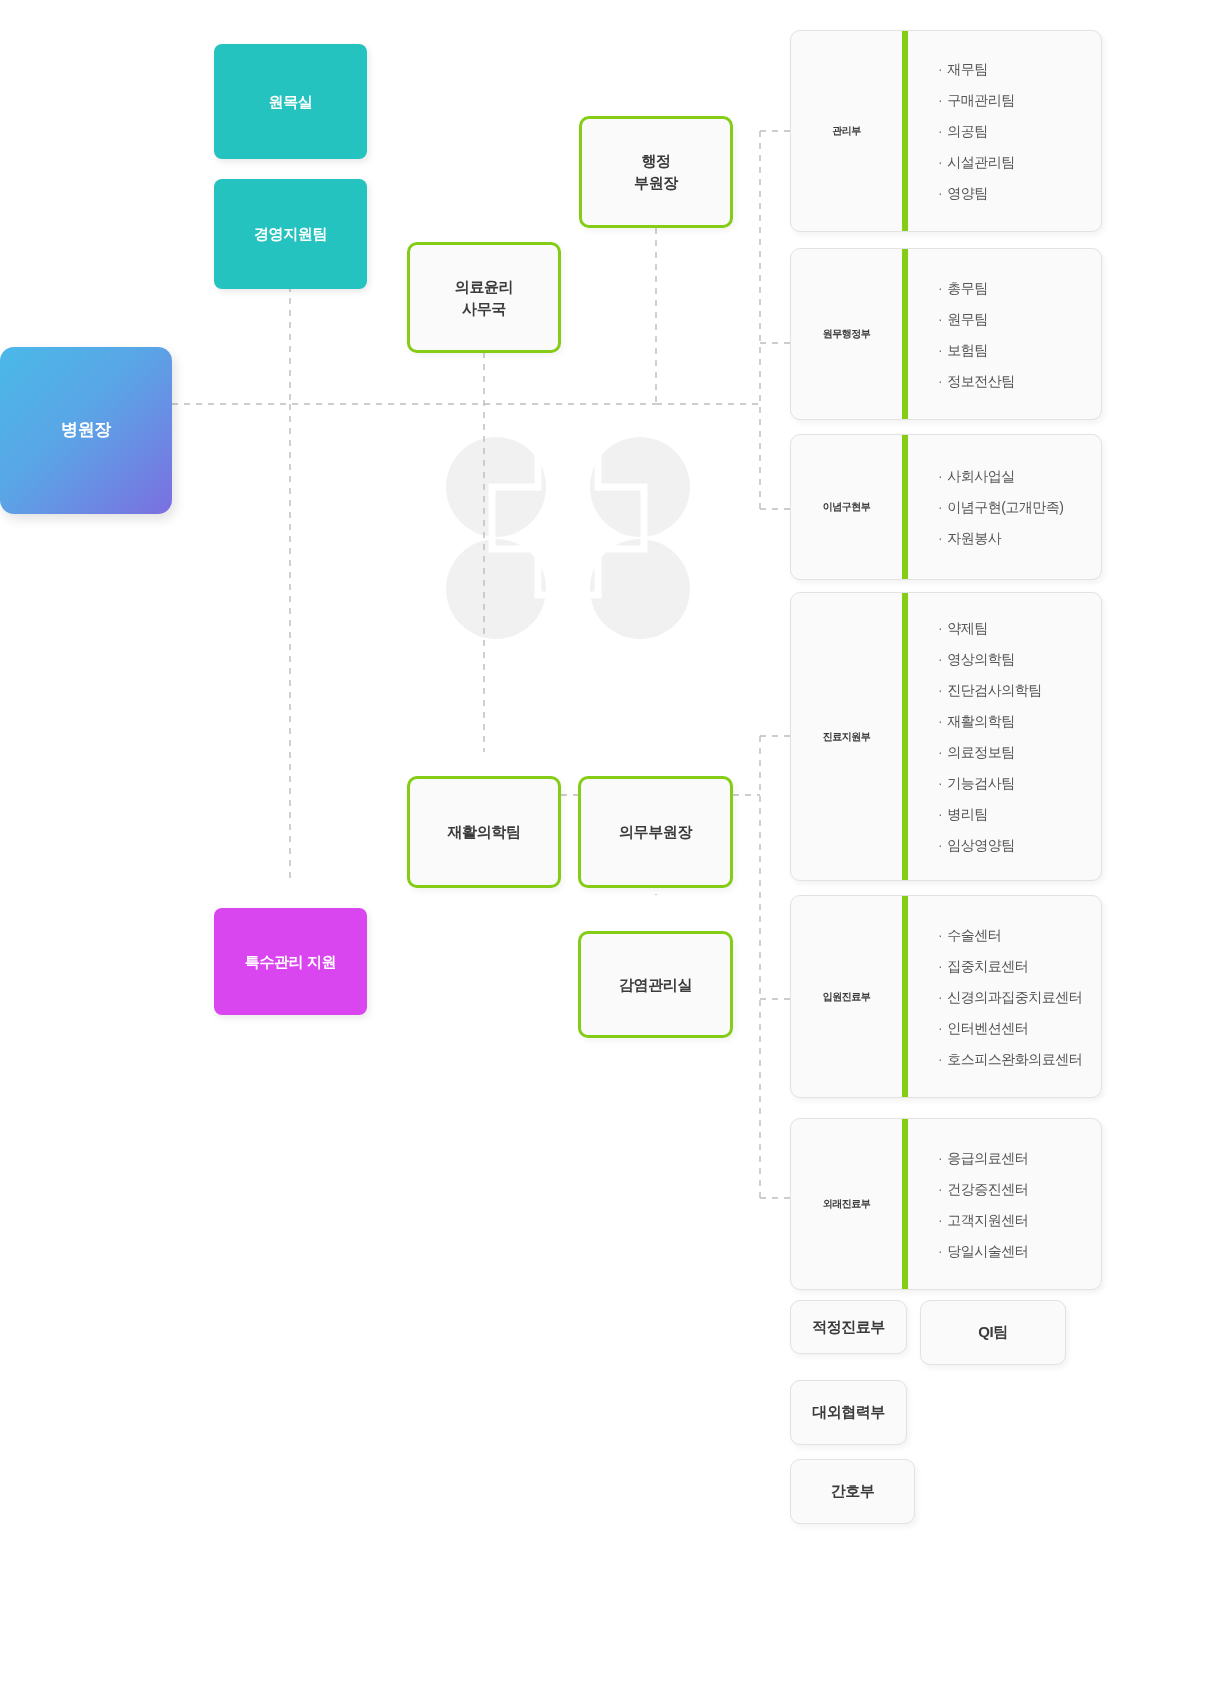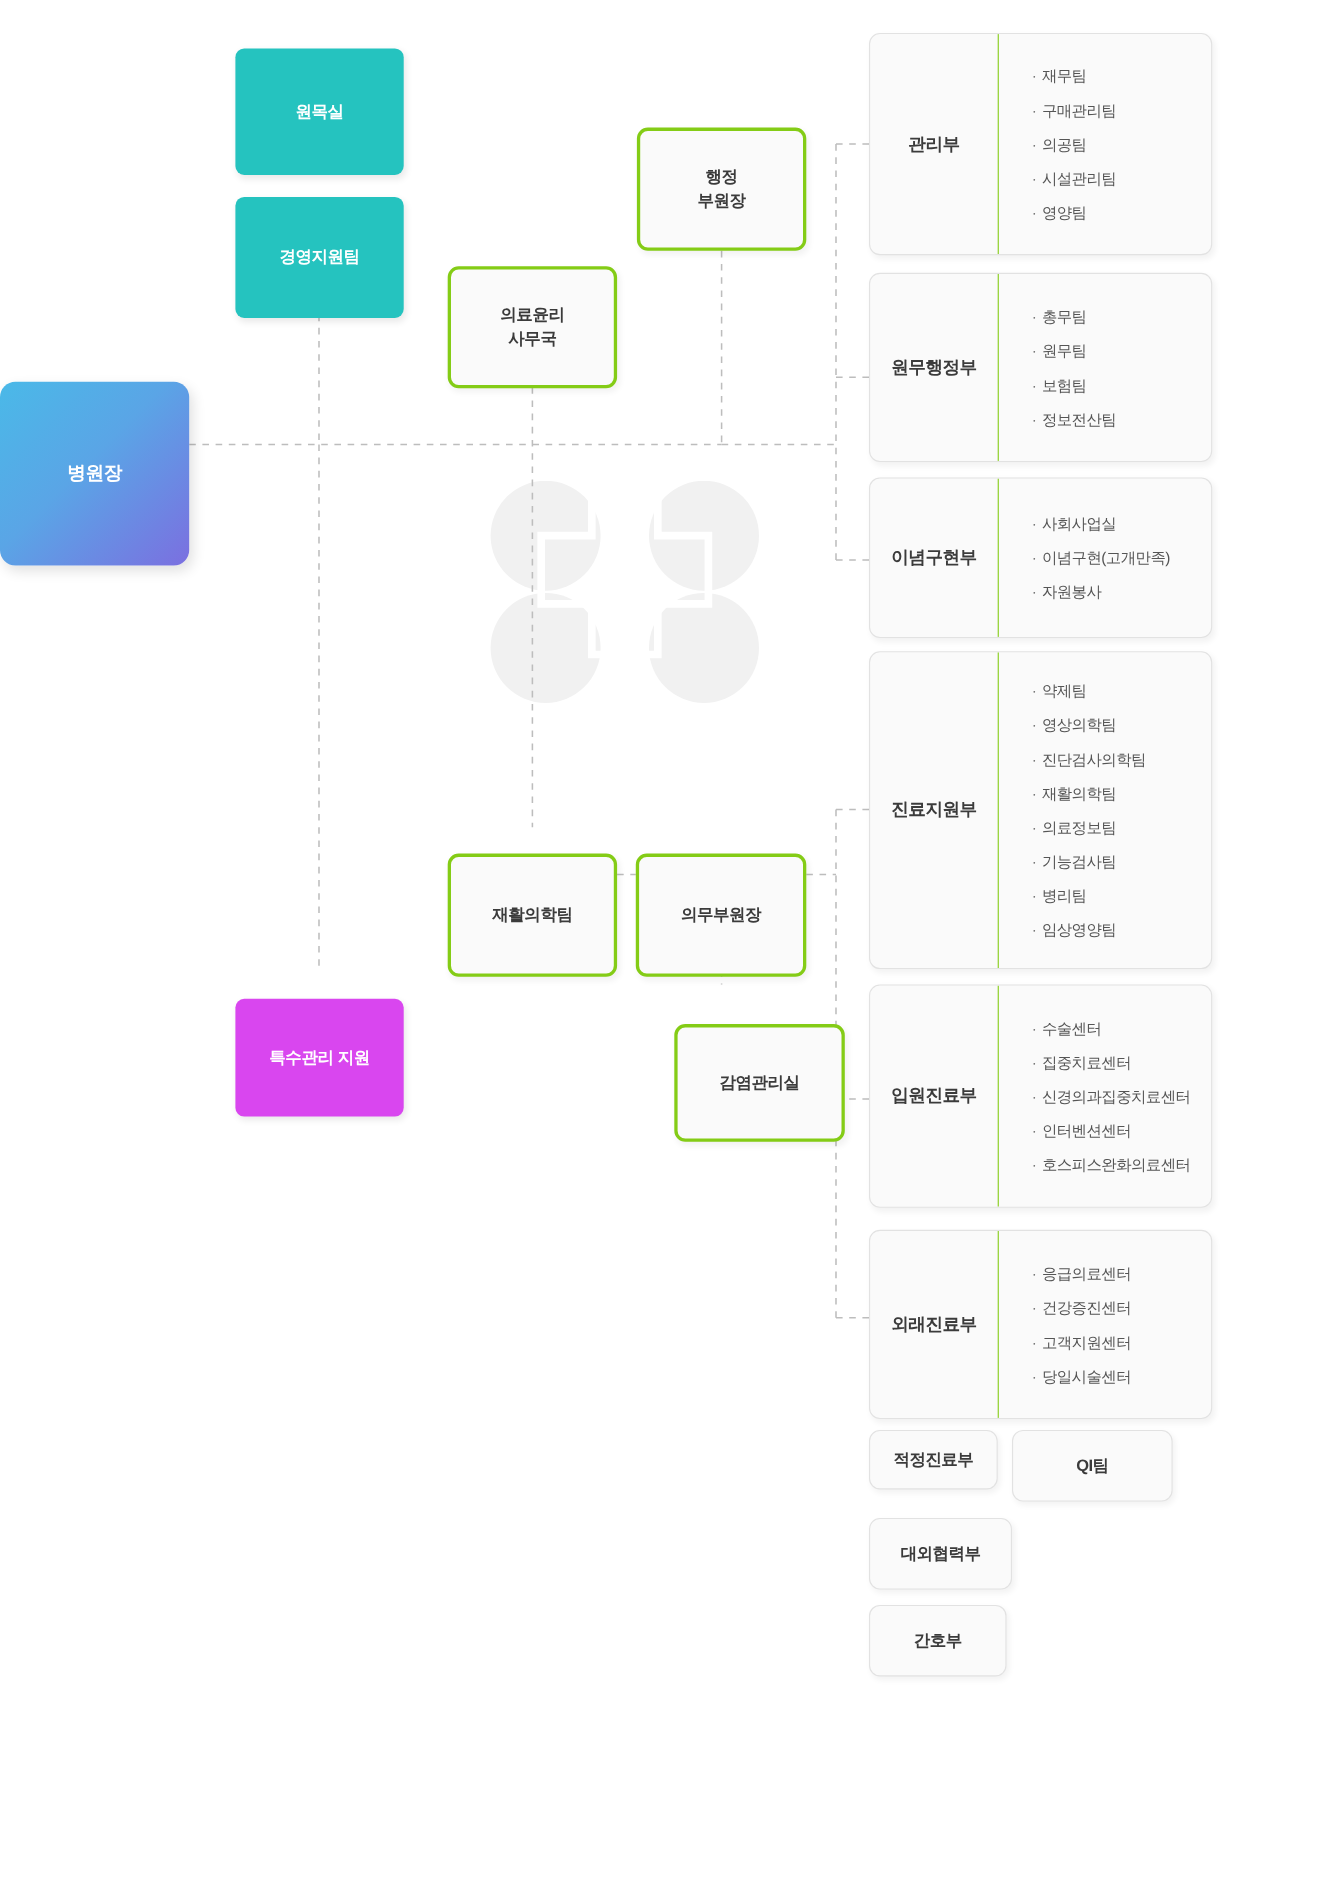--- a/index.html
+++ b/index.html
@@ -99,25 +99,25 @@
     overflow: hidden;
   }
   .dept-title {
     box-sizing: border-box;
     width: 117px;
     flex: 0 0 117px;
     display: flex;
     align-items: center;
     justify-content: center;
     text-align: center;
-    font-size: 16px;
+    font-size: 10px;
     font-weight: bold;
     letter-spacing: -0.5px;
     color: #3b3b3b;
-    border-right: 1px solid #84cc16;
+    border-right: 6px solid #84cc16;
   }
   .dept-list {
     box-sizing: border-box;
     flex: 1 1 auto;
     display: flex;
     flex-direction: column;
     justify-content: center;
     padding: 4px 0 4px 30px;
   }
   .dept-list .item {
@@ -222,21 +222,21 @@
   </div>
 
   <div class="node plain" style="left:407px; top:740px; width:154px; height:112px;">
     <span>재활의학팀</span>
   </div>
 
   <div class="node plain" style="left:578px; top:740px; width:155px; height:112px;">
     <span>의무부원장</span>
   </div>
 
-  <div class="node plain" style="left:613px; top:895px; width:155px; height:107px;">
+  <div class="node plain" style="left:578px; top:895px; width:155px; height:107px;">
     <span>감염관리실</span>
   </div>
 
   <div class="dept" style="left:790px; top:30px; width:312px; height:202px;">
     <div class="dept-title">관리부</div>
     <div class="dept-list">
       <div class="item">재무팀</div>
       <div class="item">구매관리팀</div>
       <div class="item">의공팀</div>
       <div class="item">시설관리팀</div>
@@ -299,21 +299,21 @@
   </div>
 
   <div class="smallbox" style="left:790px; top:1300px; width:117px; height:54px;">
     <span>적정진료부</span>
   </div>
 
   <div class="smallbox" style="left:920px; top:1300px; width:146px; height:65px;">
     <span>QI팀</span>
   </div>
 
-  <div class="smallbox" style="left:790px; top:1380px; width:130px; height:65px;">
+  <div class="smallbox" style="left:790px; top:1380px; width:117px; height:65px;">
     <span>대외협력부</span>
   </div>
 
   <div class="smallbox" style="left:790px; top:1459px; width:125px; height:65px;">
     <span>간호부</span>
   </div>
 
 </div>
 
 </body></html>

